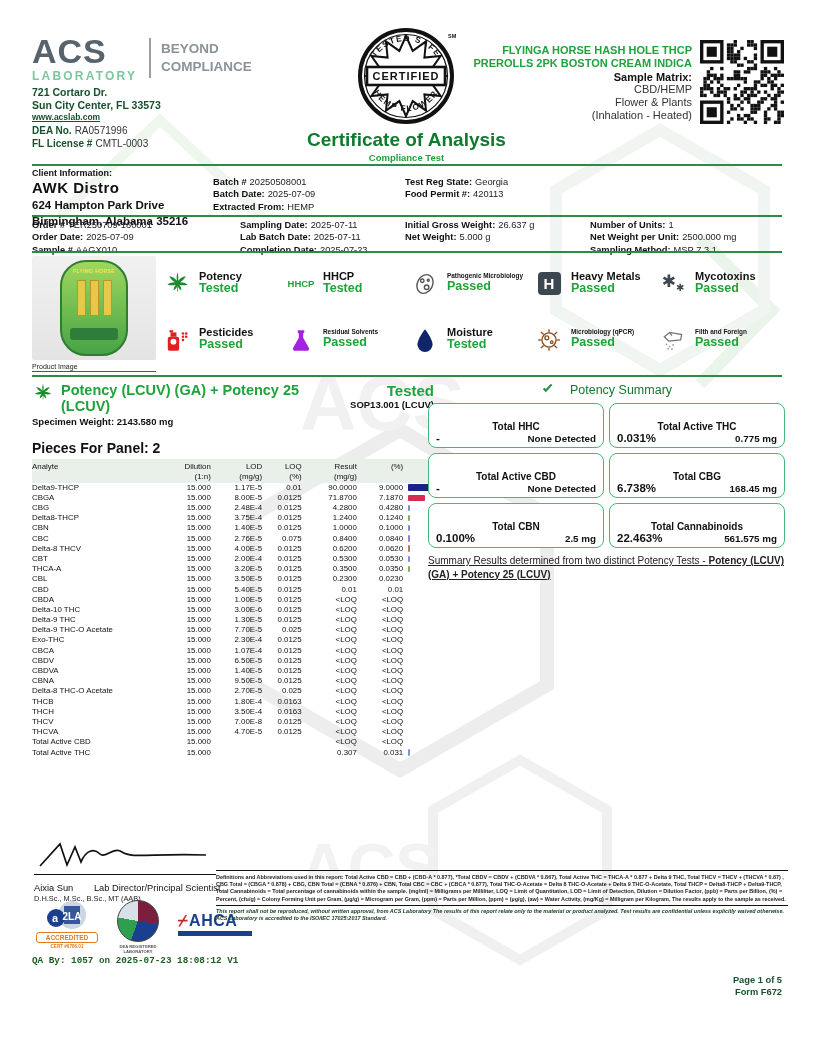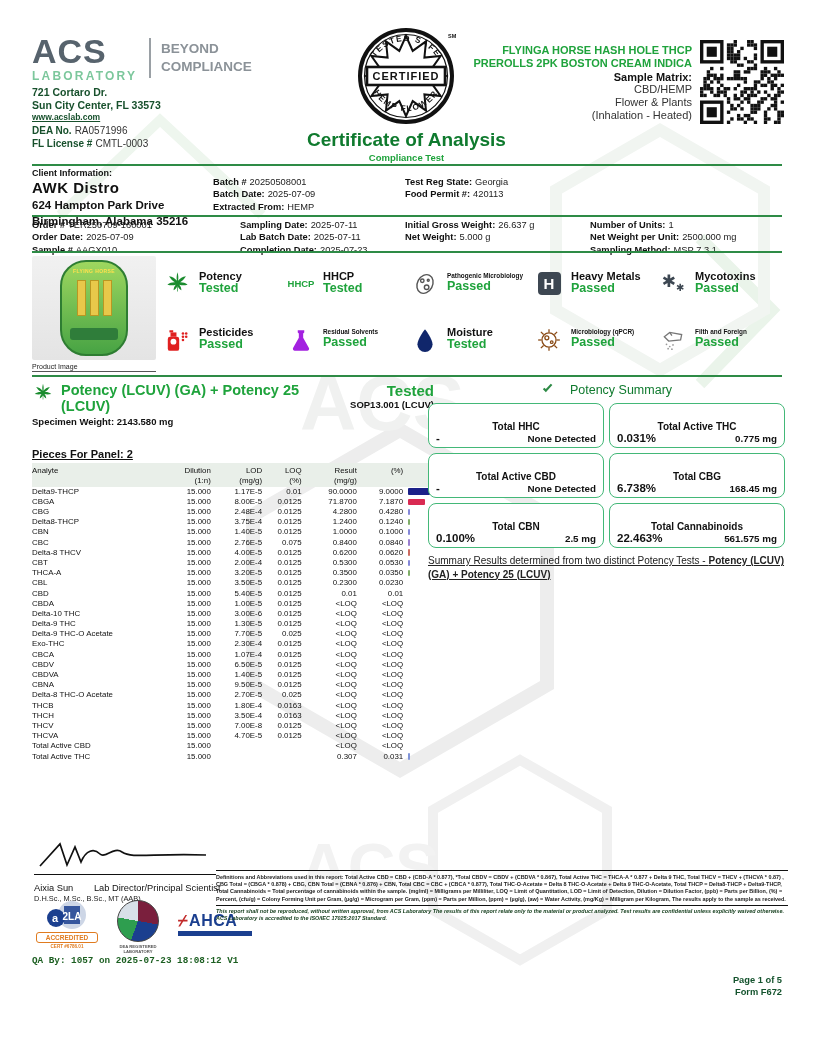--- a/index.html
+++ b/index.html
@@ -62,21 +62,21 @@
   .pkg-band{position:absolute;left:8px;right:8px;bottom:14px;height:12px;background:#2f7d3a;border-radius:3px;}
   .pimg-cap{font-size:7px;color:#222;border-bottom:1px solid #555;width:124px;padding:1px 0 1px;margin-top:2px;}
 
   
   .pot-head{display:flex;justify-content:space-between;align-items:flex-start;width:402px;}
   .pot-title{font-size:14.5px;font-weight:700;color:#1fa33c;line-height:1.12;width:250px;}
   .pot-right{text-align:right;}
   .pot-tested{font-size:15px;font-weight:700;color:#1fa33c;}
   .pot-sop{font-size:9.5px;font-weight:700;color:#111;}
   .pot-spec{font-size:9.5px;font-weight:700;margin-top:2px;}
-  .pot-pieces{font-size:11px;font-weight:700;margin-top:21px;text-decoration:underline;}
+  .pot-pieces{font-size:14px;font-weight:700;margin-top:13px;}
   table.pt{border-collapse:collapse;margin-top:3px;}
   table.pt th{background:#e9efe9;font-weight:400;font-size:7.9px;line-height:1.15;padding:3px 0 2px;vertical-align:top;}
   table.pt th .l1{font-weight:400;}
   table.pt td{font-size:7.9px;line-height:1.29;padding:0;white-space:nowrap;}
   .col-analyte{width:135px;text-align:left;}
   .col-num{text-align:right;}
   .w-dil{width:46px;}.w-lod{width:52px;}.w-loq{width:40px;}.w-res{width:56px;}.w-pct{width:47px;}
   .col-bar{width:28px;text-align:left;padding-left:5px !important;}
   .bar{display:inline-block;height:6.4px;border-radius:1px;vertical-align:middle;}
 

